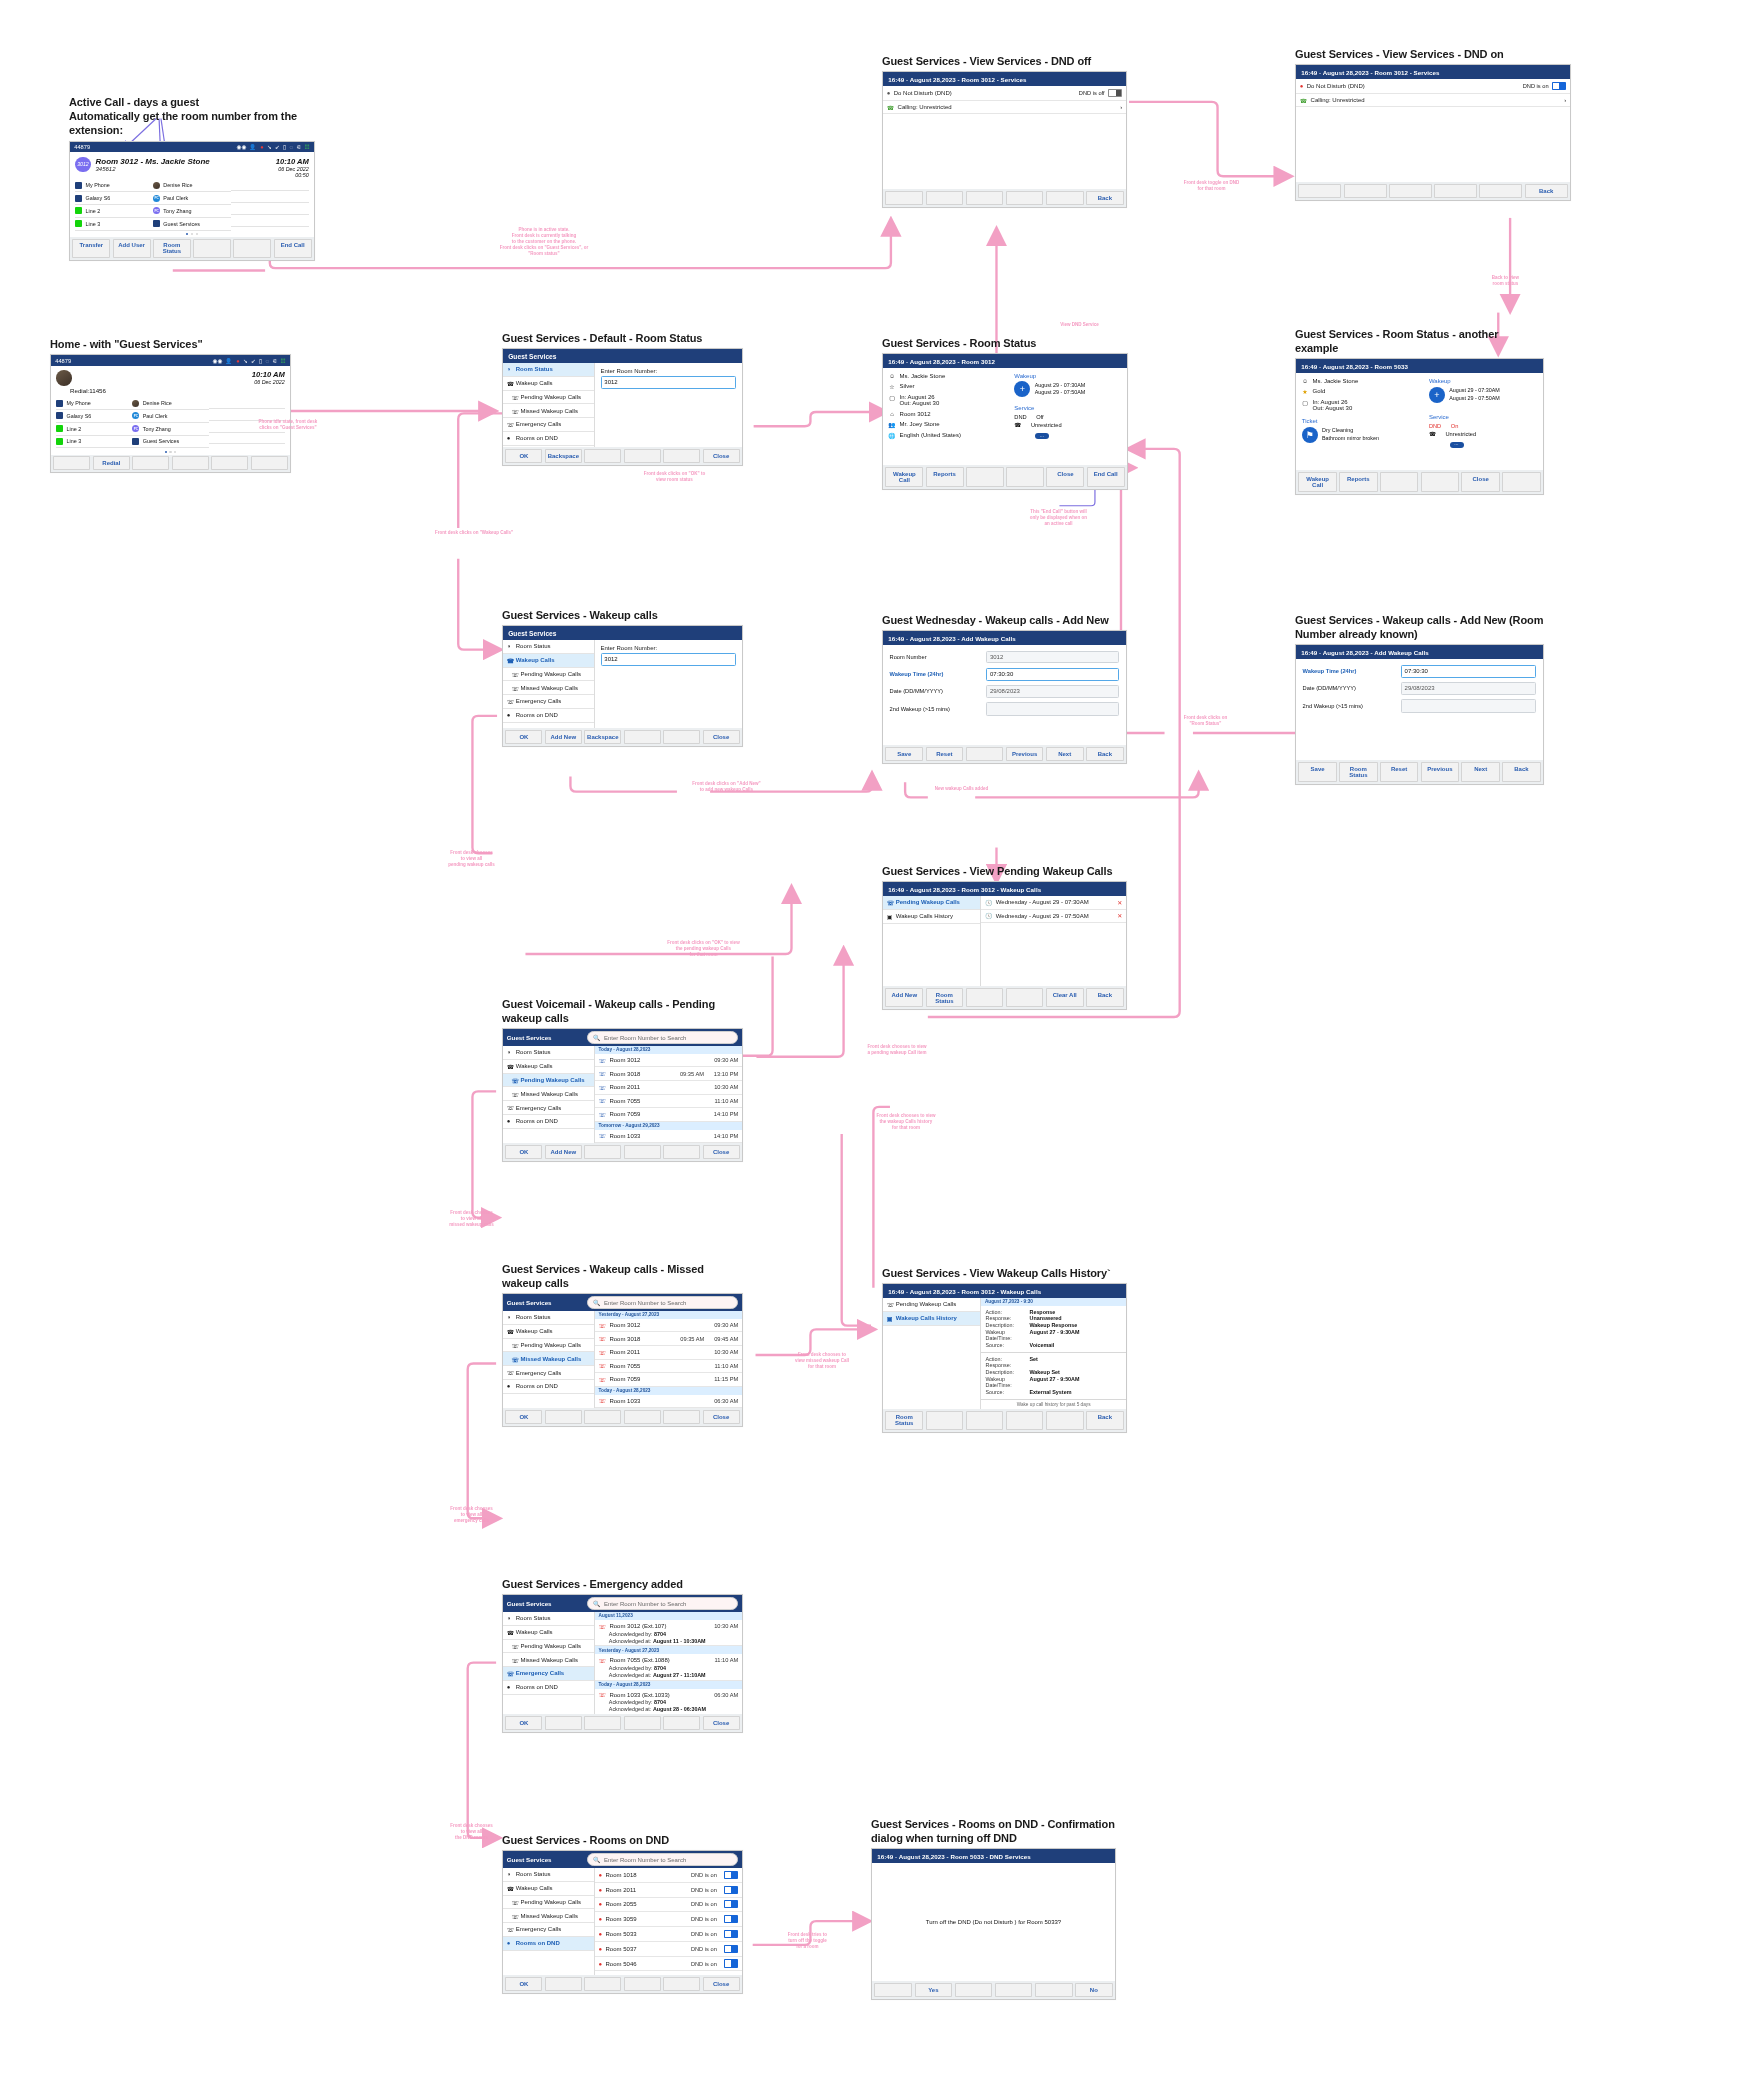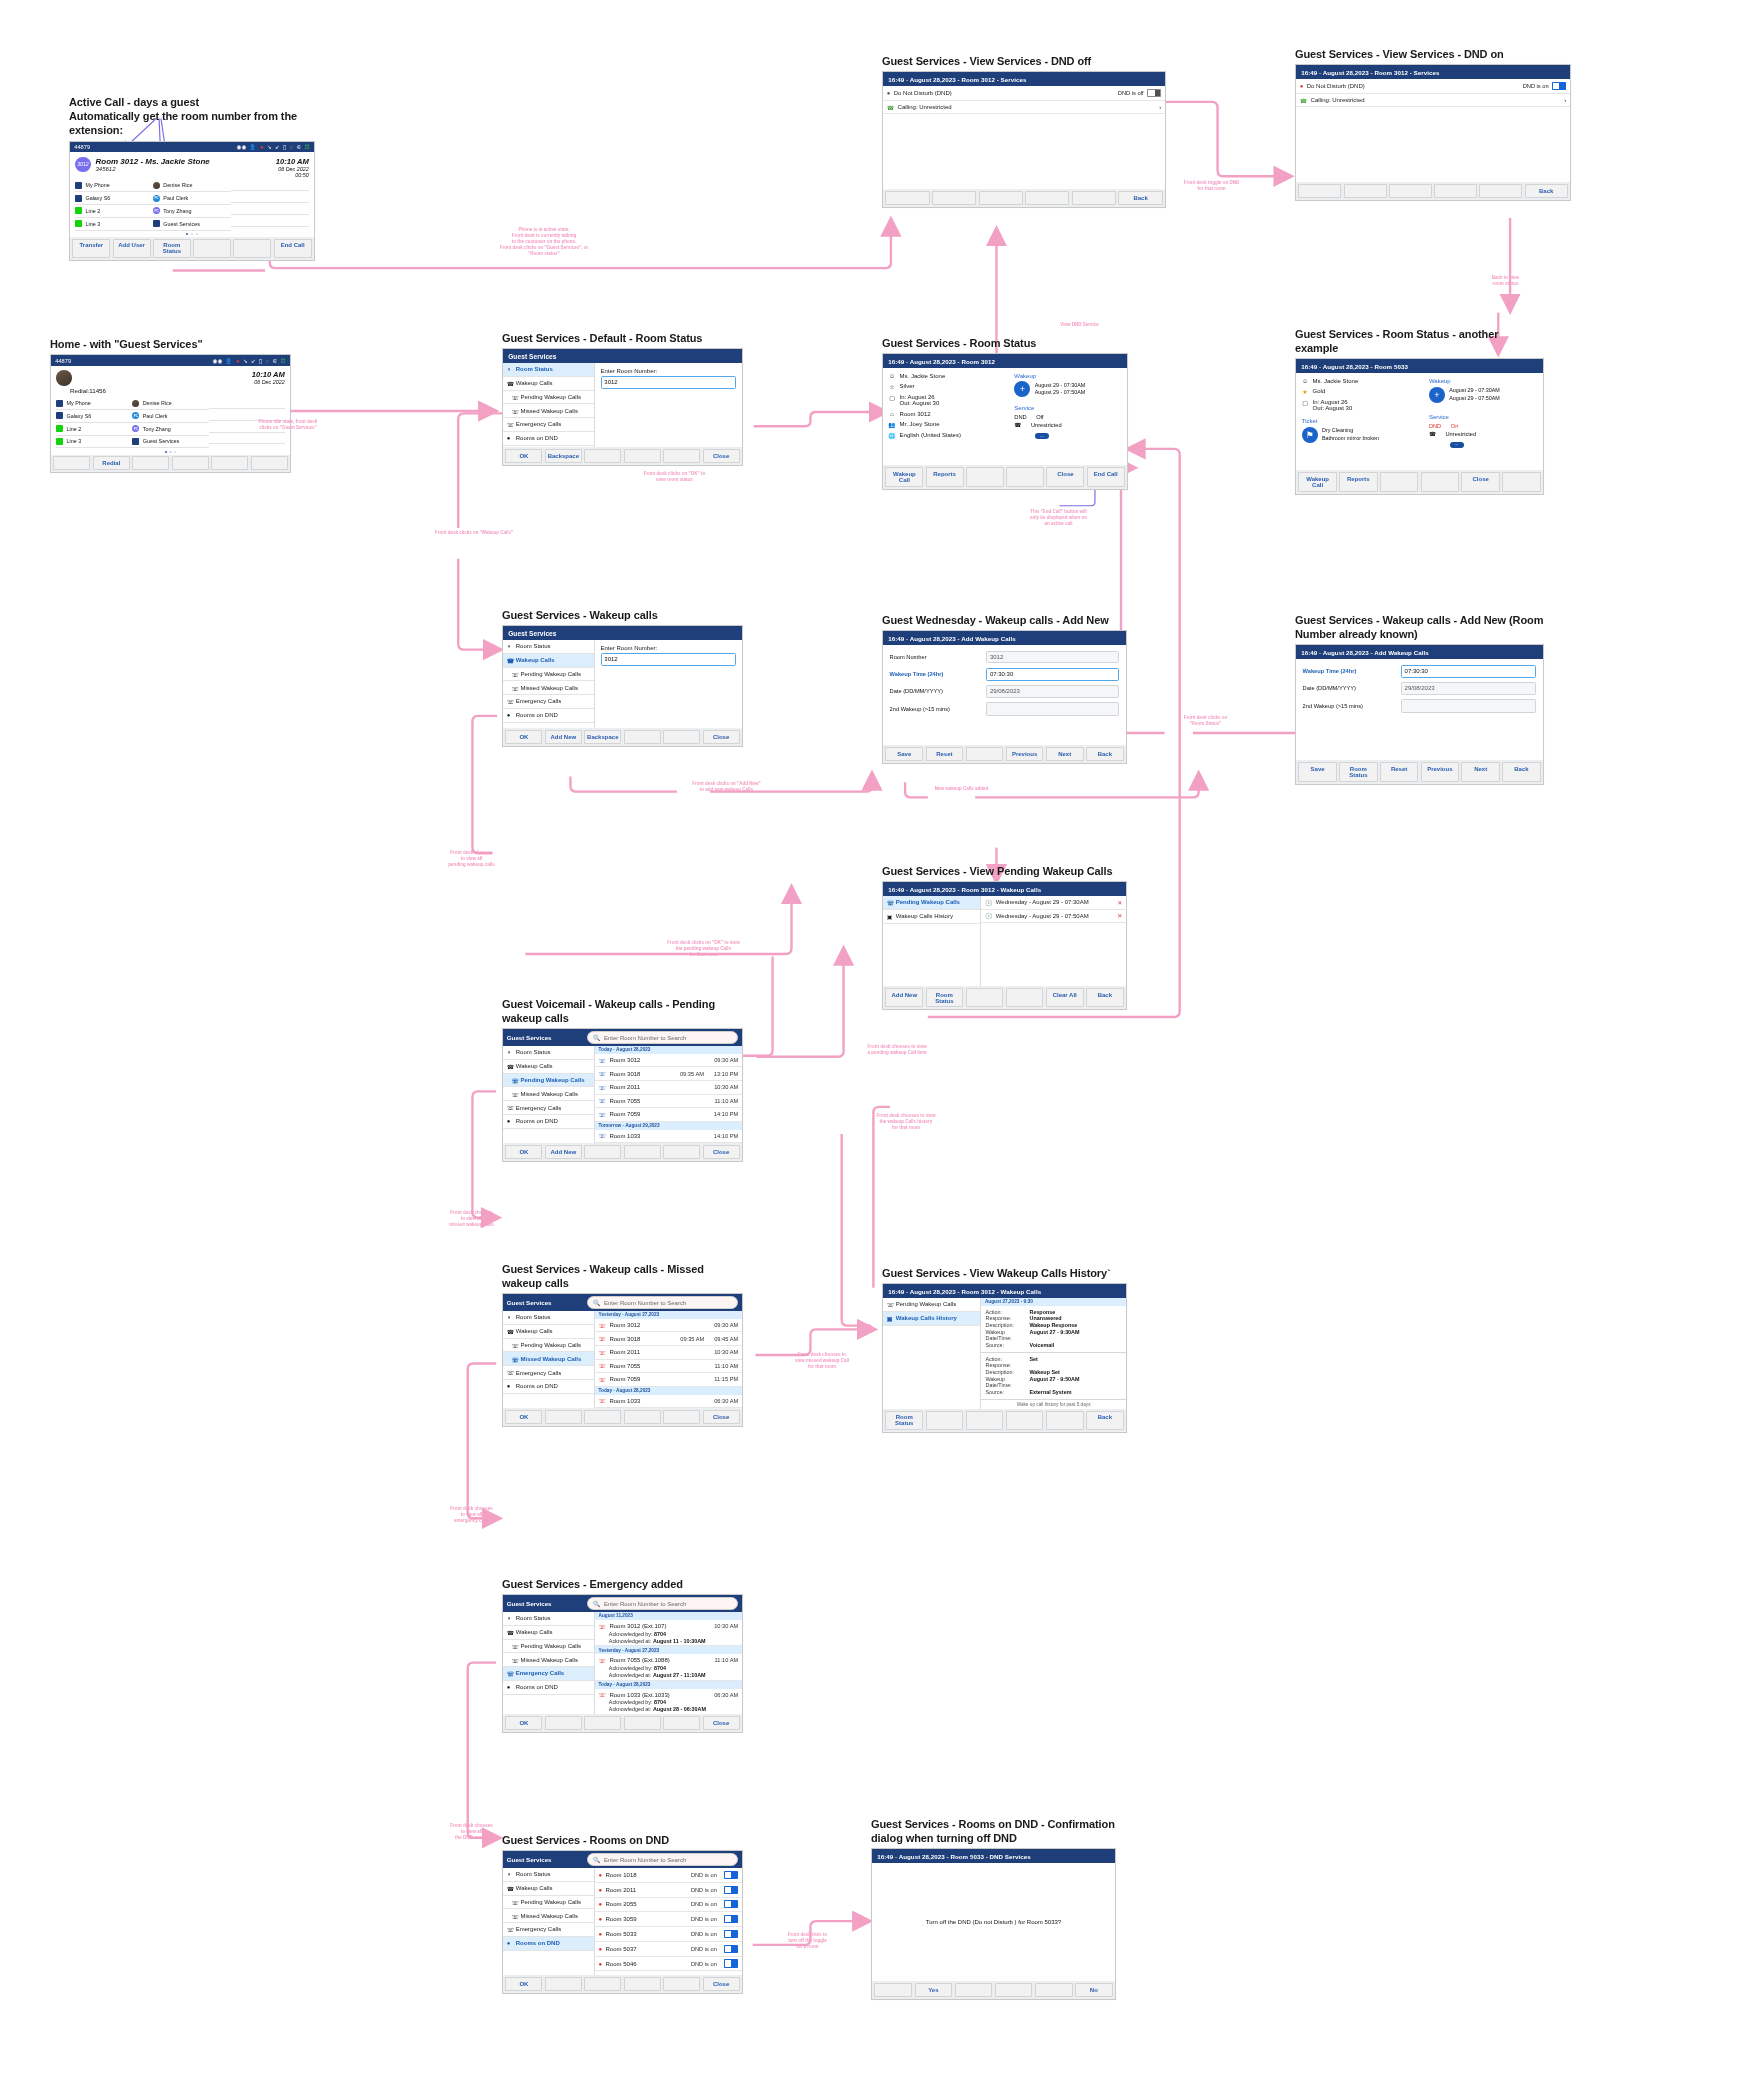--- a/index.html
+++ b/index.html
@@ -541,21 +541,21 @@
       <div class="sk">Wakeup Call</div>
       <div class="sk">Reports</div>
       <div class="sk blank">&nbsp;</div>
       <div class="sk blank">&nbsp;</div>
       <div class="sk">Close</div>
       <div class="sk blank">&nbsp;</div>
     </div>
   </div>
 </div>
 
-<div class="panel" style="left:882px;top:54px;width:284px;">
+<div class="panel" style="left:882px;top:54px;width:245px;">
   <div class="ptitle">Guest Services - View Services - DND off</div>
   <div class="phone">
     <div class="tbar small">16:49 - August 28,2023 - Room 3012 - Services</div>
     <div class="body" style="min-height:103px;">
       <div class="row">
         <span style="color:#555;">●</span>
         <span>Do Not Disturb (DND)</span>
         <span class="spacer"></span>
         <span style="font-size:5.7px;">DND is off</span>
         <span class="tgl">

